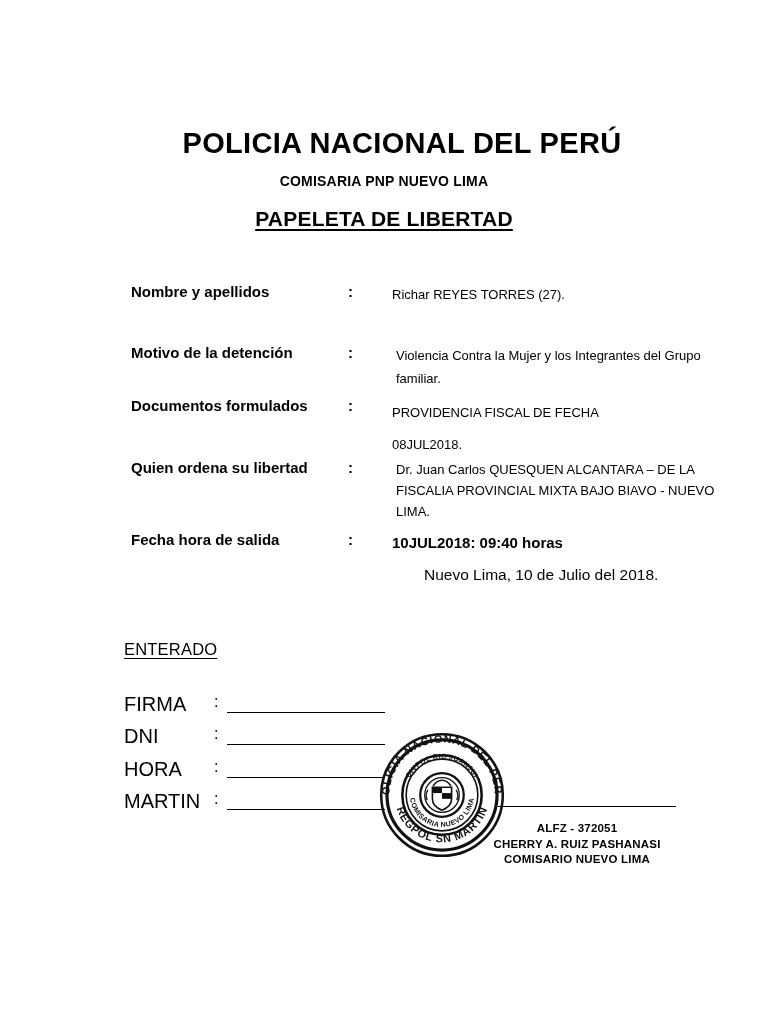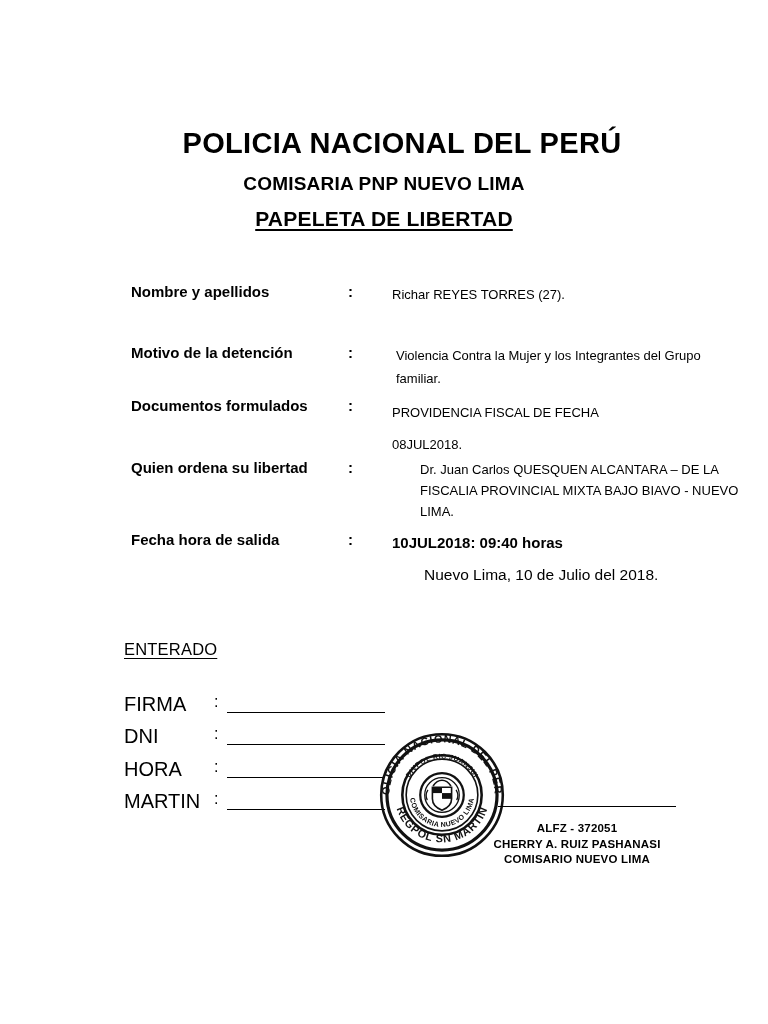--- a/index.html
+++ b/index.html
@@ -35,21 +35,21 @@
     letter-spacing: 0.3px;
     line-height: 1.1;
     padding-left: 20px;
   }
   .doc-subtitle {
     position: absolute;
     left: 0;
     right: 0;
     top: 173px;
     text-align: center;
-    font-size: 19px;
+    font-size: 14px;
     font-weight: bold;
     letter-spacing: 0.2px;
   }
   .doc-kind-wrap {
     position: absolute;
     left: 0;
     right: 0;
     top: 207px;
     text-align: center;
   }
@@ -99,21 +99,21 @@
 
   
   #row-nombre   { top: 283px; }
   #row-motivo   { top: 344px; }
   #row-docs     { top: 397px; }
   #row-quien    { top: 459px; }
   #row-fecha    { top: 531px; }
 
   #row-motivo .field-value { left: 272px; }
   #row-docs   .field-value { left: 268px; line-height: 32px; }
-  #row-quien  .field-value { left: 272px; line-height: 21px; width: 330px; margin-left: 24px; }
+  #row-quien  .field-value { left: 272px; line-height: 21px; width: 330px; }
   #row-fecha  .field-value { left: 268px; }
 
   .place-date {
     position: absolute;
     left: 424px;
     top: 566px;
     font-size: 15.5px;
   }
 
   

